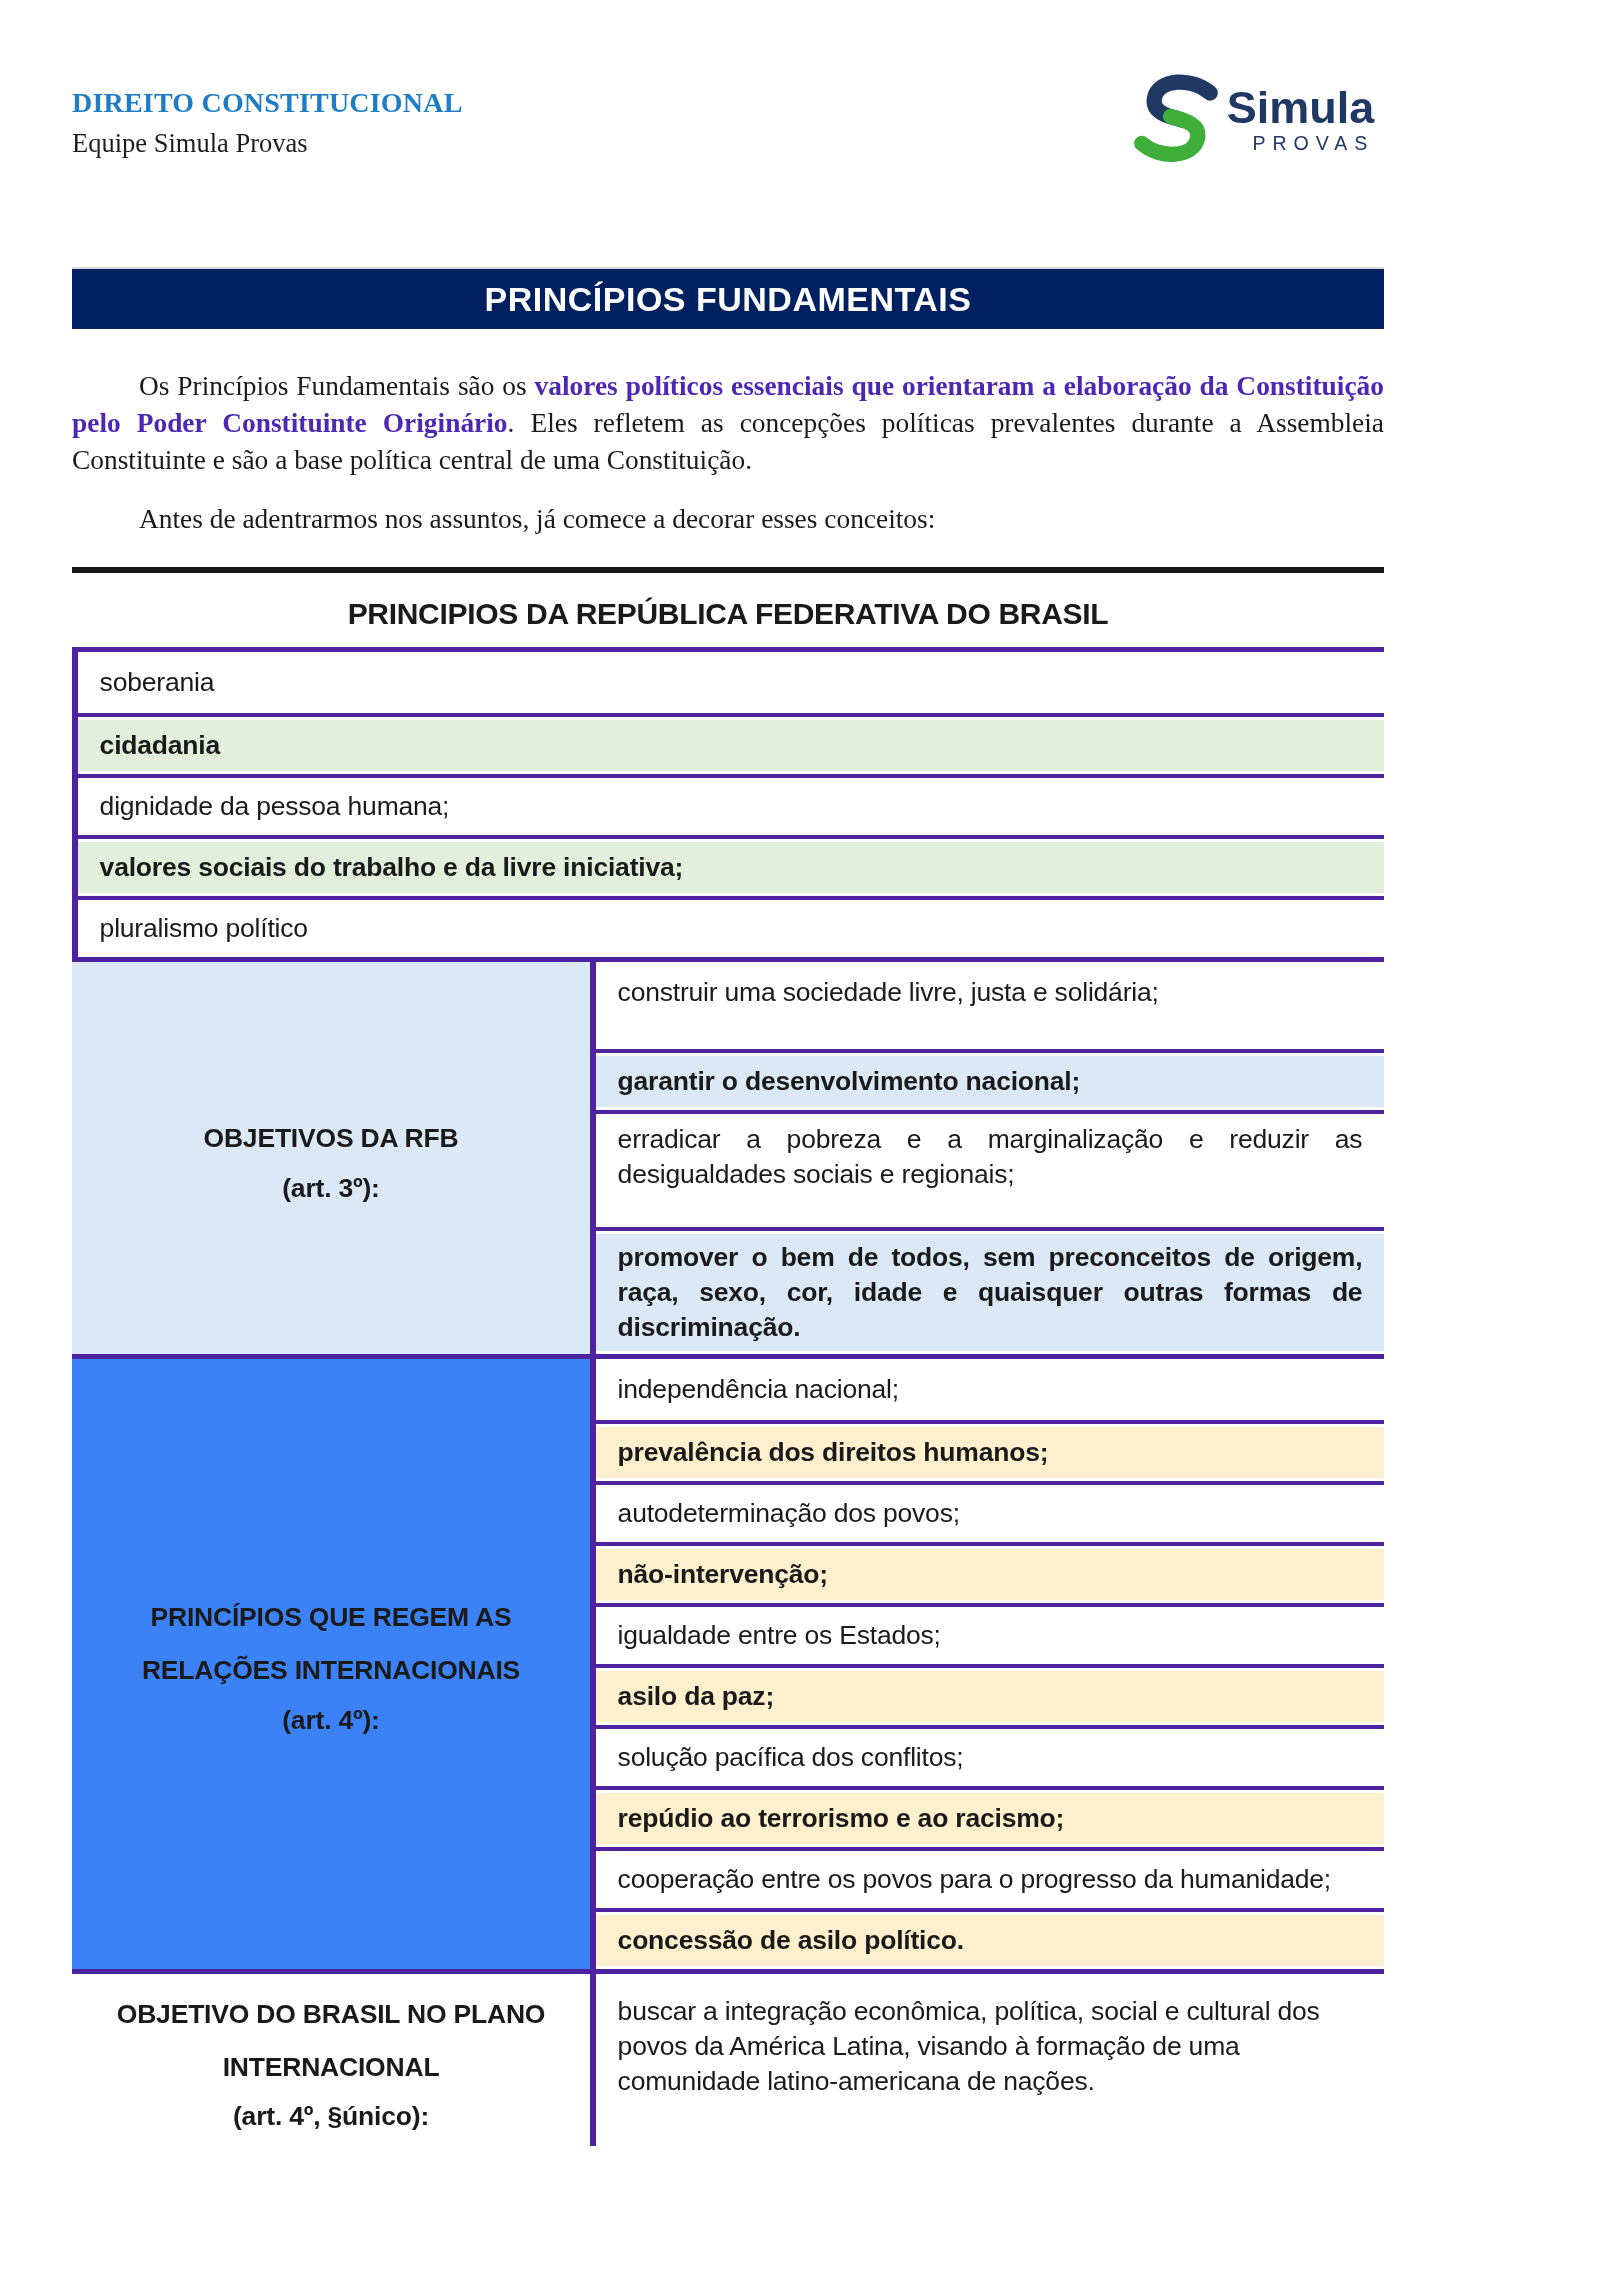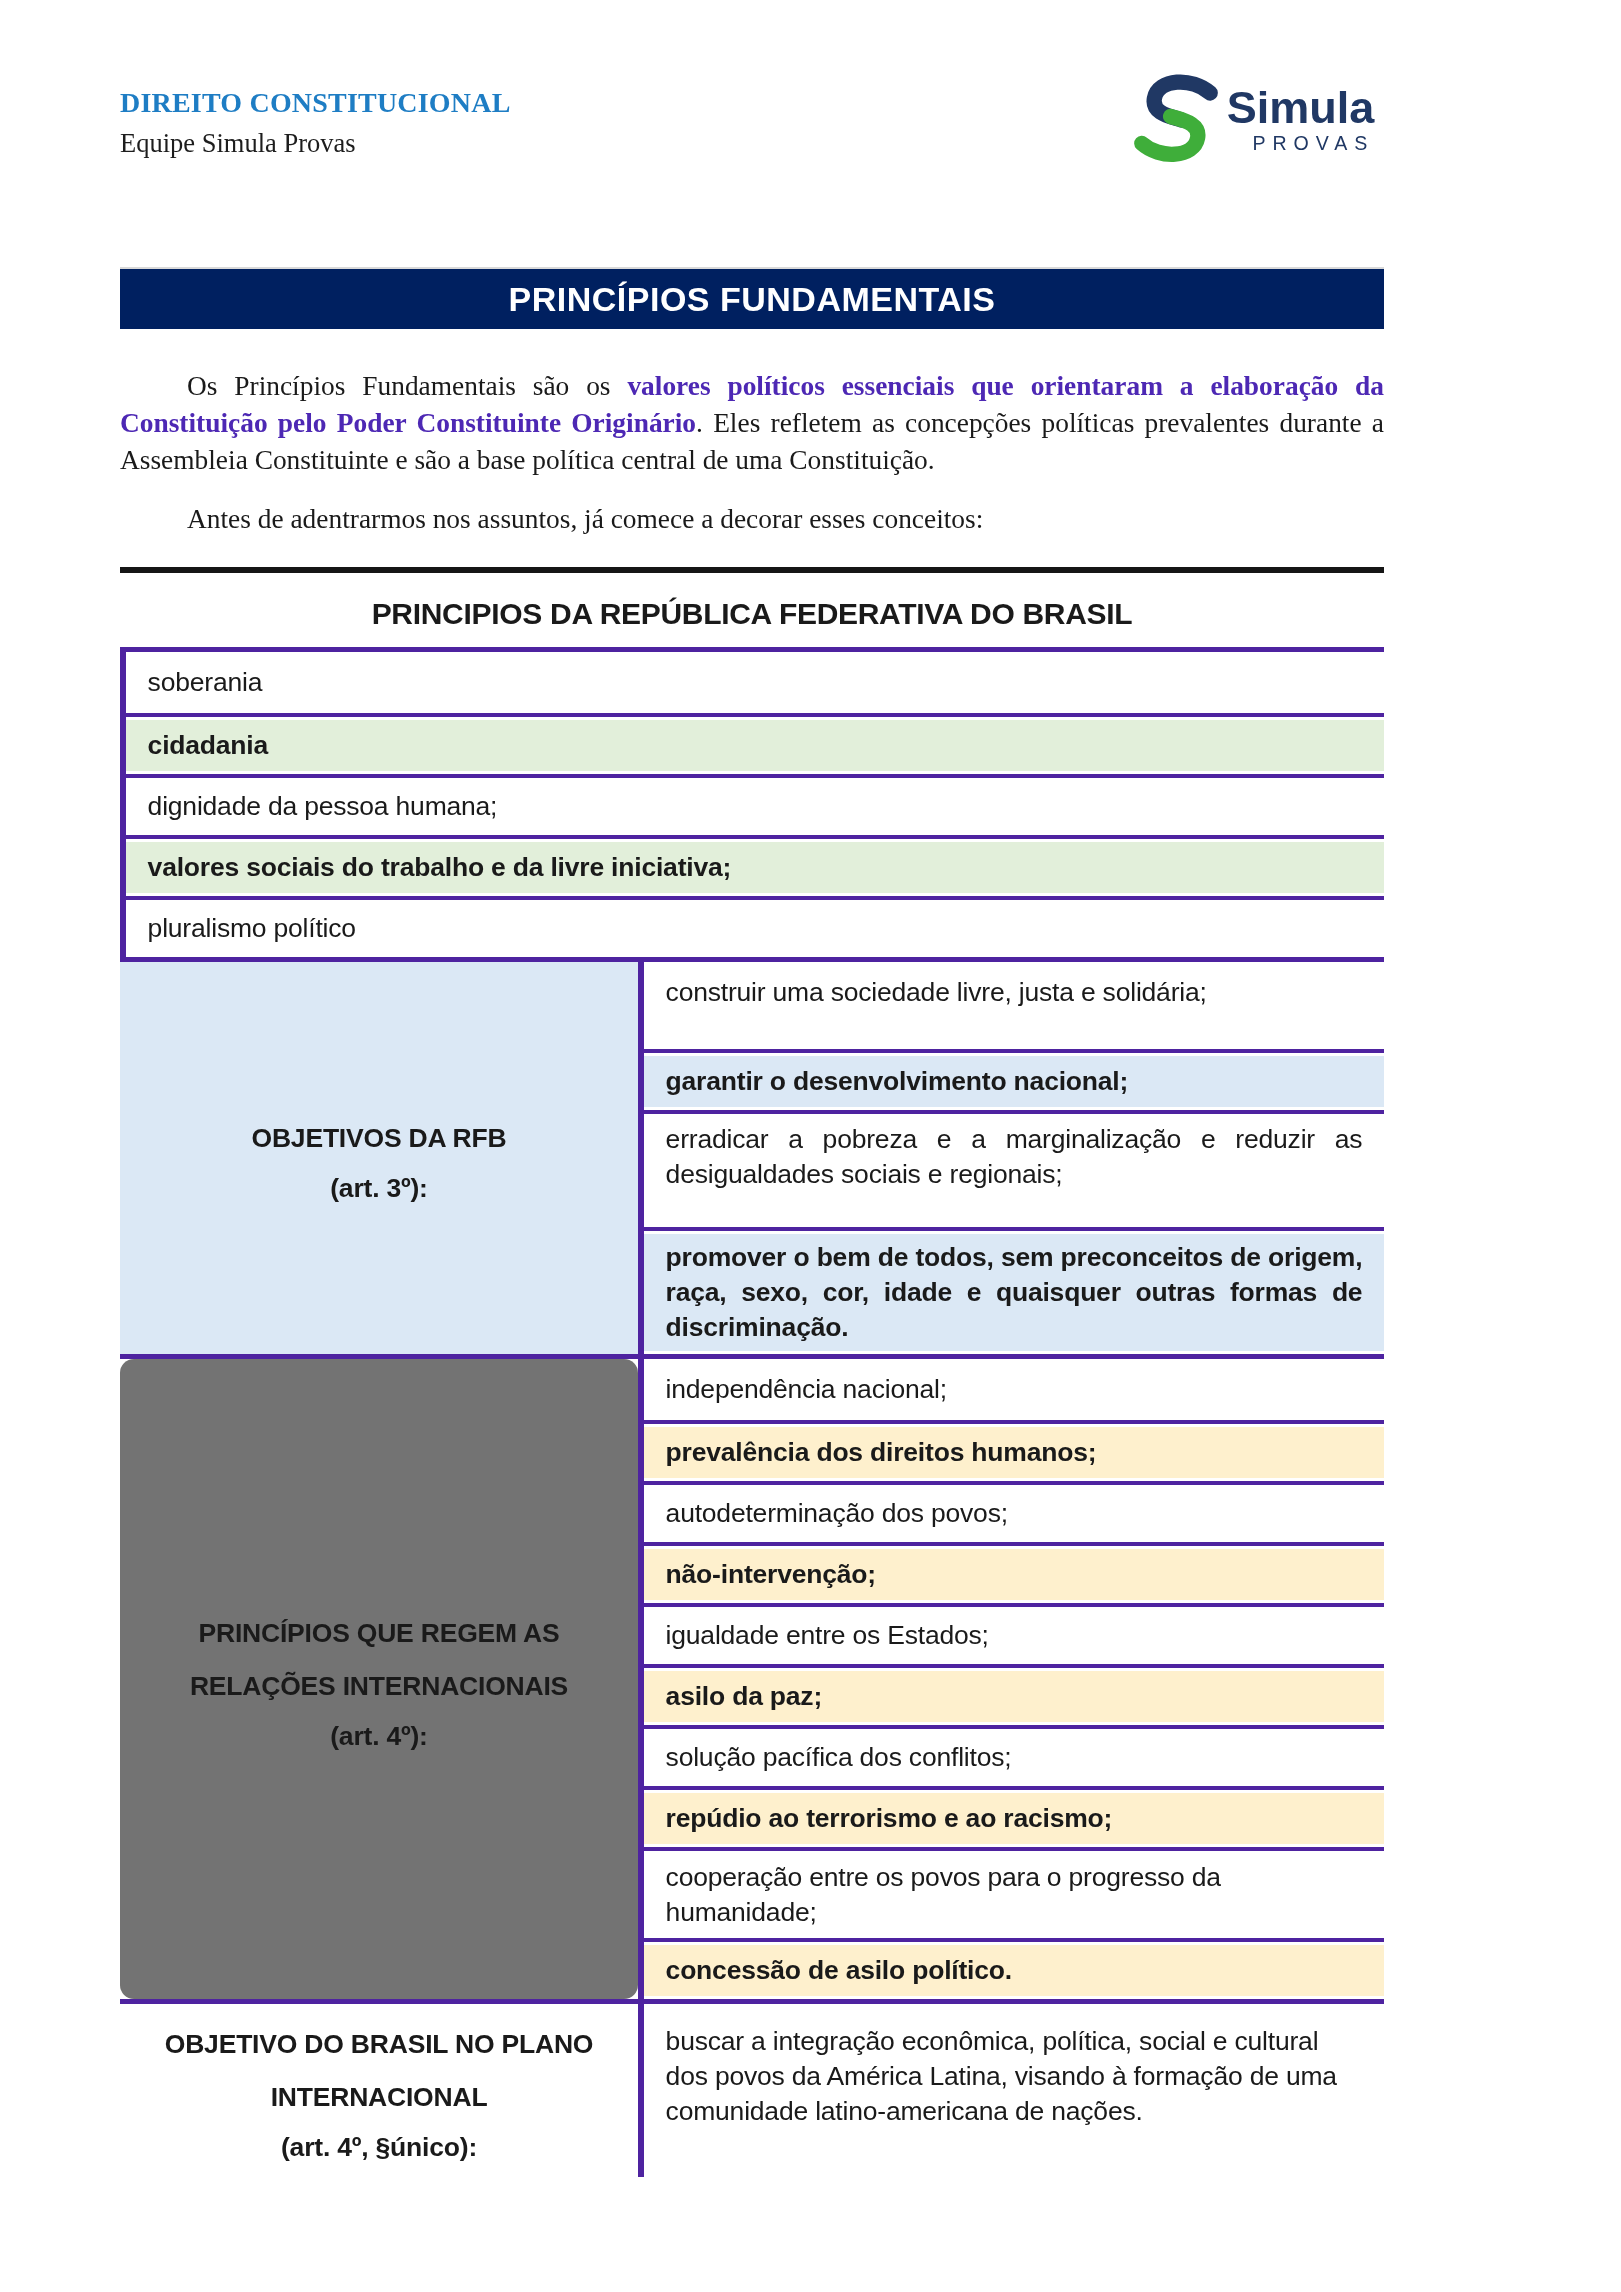--- a/index.html
+++ b/index.html
@@ -6,21 +6,21 @@
     --purple:#4e23a0;
     --navy:#002060;
     --txt:#1a1a1a;
   }
   *{box-sizing:border-box;margin:0;padding:0;}
   html,body{background:#ffffff;}
   body{
     width:1621px;height:2293px;position:relative;overflow:hidden;
     font-family:"Liberation Serif",serif;color:var(--txt);
   }
-  .content{padding:69px 120px 0 120px;width:1504px;}
+  .content{padding:69px 120px 0 72px;width:1504px;}
 
   
   .header{display:flex;justify-content:space-between;align-items:flex-start;height:127px;}
   .doc-title{font-size:28px;font-weight:700;color:#1e7dc4;letter-spacing:0.2px;margin-top:17.6px;}
   .doc-subtitle{font-size:26.5px;color:#1d1d1d;margin-top:9.8px;}
   .logo{display:flex;align-items:center;margin-top:2px;margin-right:9.8px;}
   .logo-s{width:90px;height:98px;}
   .logo-text{display:flex;flex-direction:column;align-items:flex-end;margin-left:5.9px;}
   .logo-word{font-family:"Liberation Sans",sans-serif;font-weight:700;font-size:45px;color:#203864;line-height:1;}
   .logo-word2{font-family:"Liberation Sans",sans-serif;font-weight:400;font-size:19.6px;letter-spacing:6.9px;color:#203864;margin-top:2px;}
@@ -62,21 +62,21 @@
   }
   .trow + .trow{border-top:4.9px solid var(--purple);}
   .trow.b{font-weight:700;}
   .trow.j span{width:100%;text-align:justify;}
   
   .g1 .trow.b{background:#e2efda;box-shadow:inset 0 2.9px 0 #fff, inset 0 -2.9px 0 #fff;}
   .g2 .trow.b{background:#dbe8f5;box-shadow:inset 0 2.9px 0 #fff, inset 0 -2.9px 0 #fff;margin-top:26px;}
   .g3 .trow.b{background:#fef0cd;box-shadow:inset 0 2.9px 0 #fff, inset 0 -2.9px 0 #fff;}
   .g1 .tleft{background:#e2efda;}
   .g2 .tleft{background:#dbe8f5;}
-  .g3 .tleft{background:#737373;border-radius:14px;}
+  .g3 .tleft{background:#3b82f6;}
   .g4 .tleft{background:#ffffff;}
   .g4 .trow{min-height:145px;}
 </style>
 </head>
 <body>
 
 <div class="content">
 
   <div class="header">
     <div>

